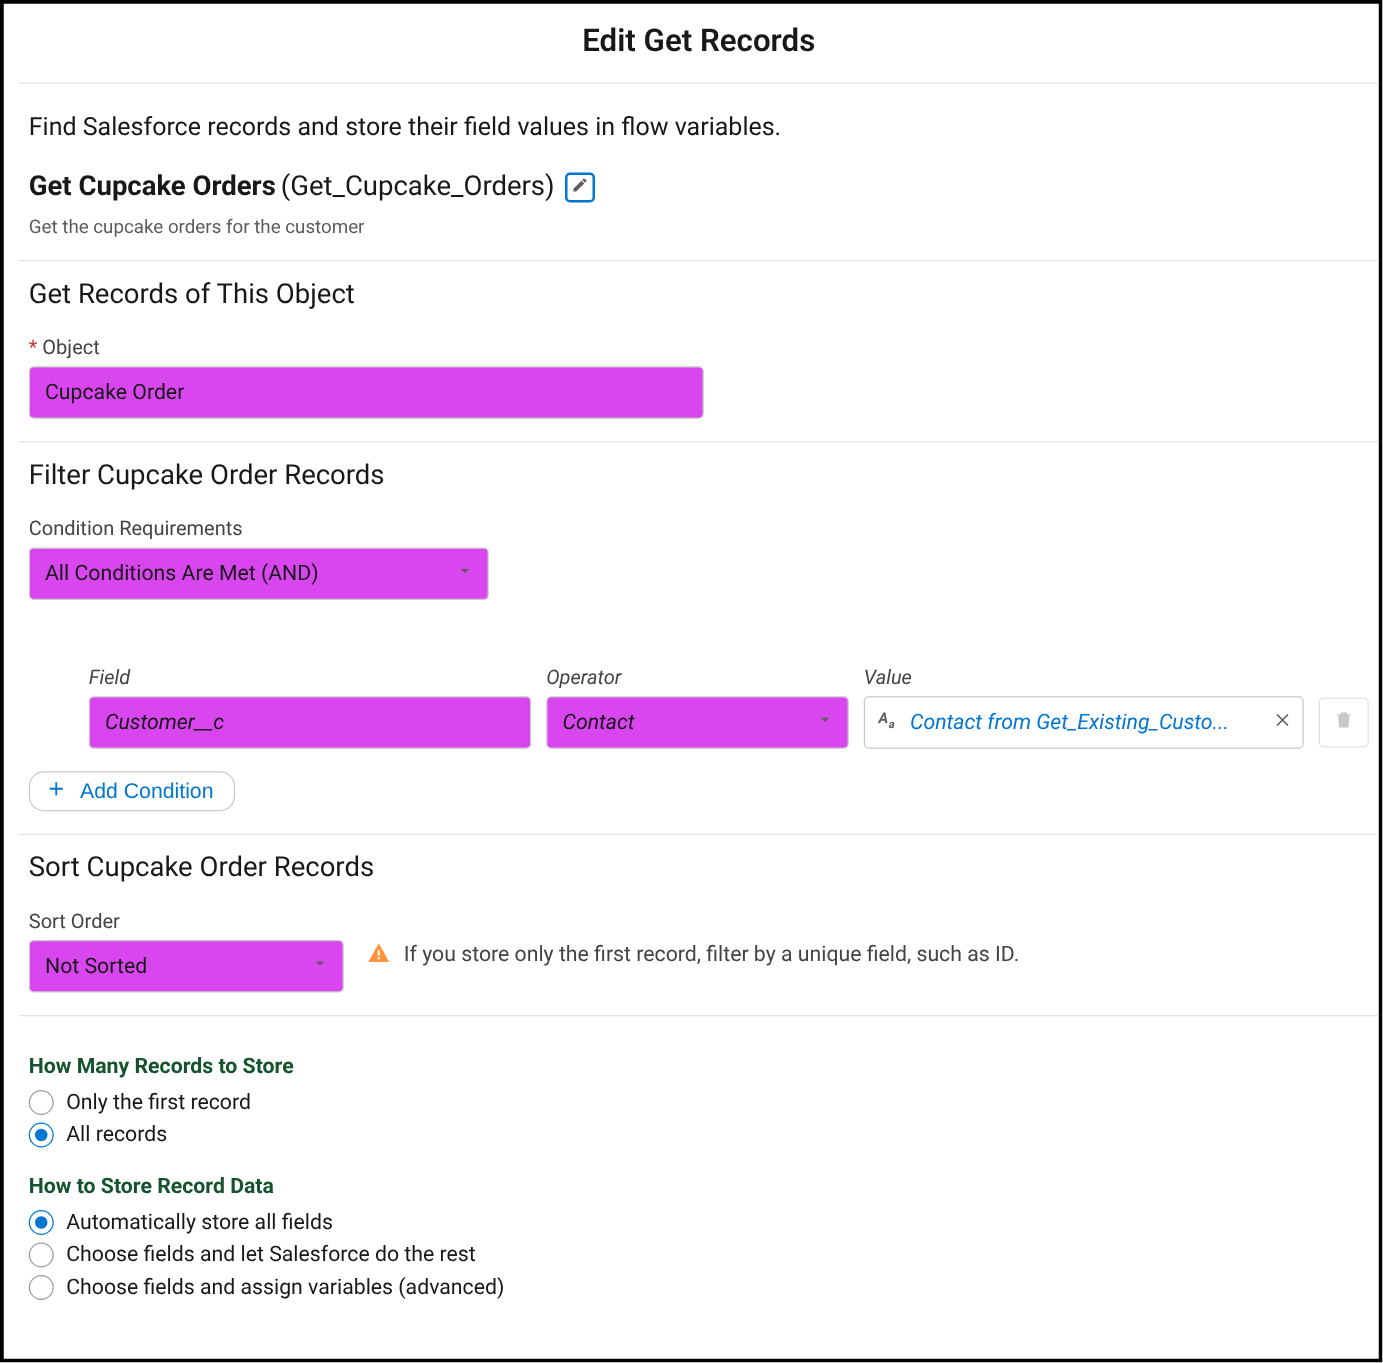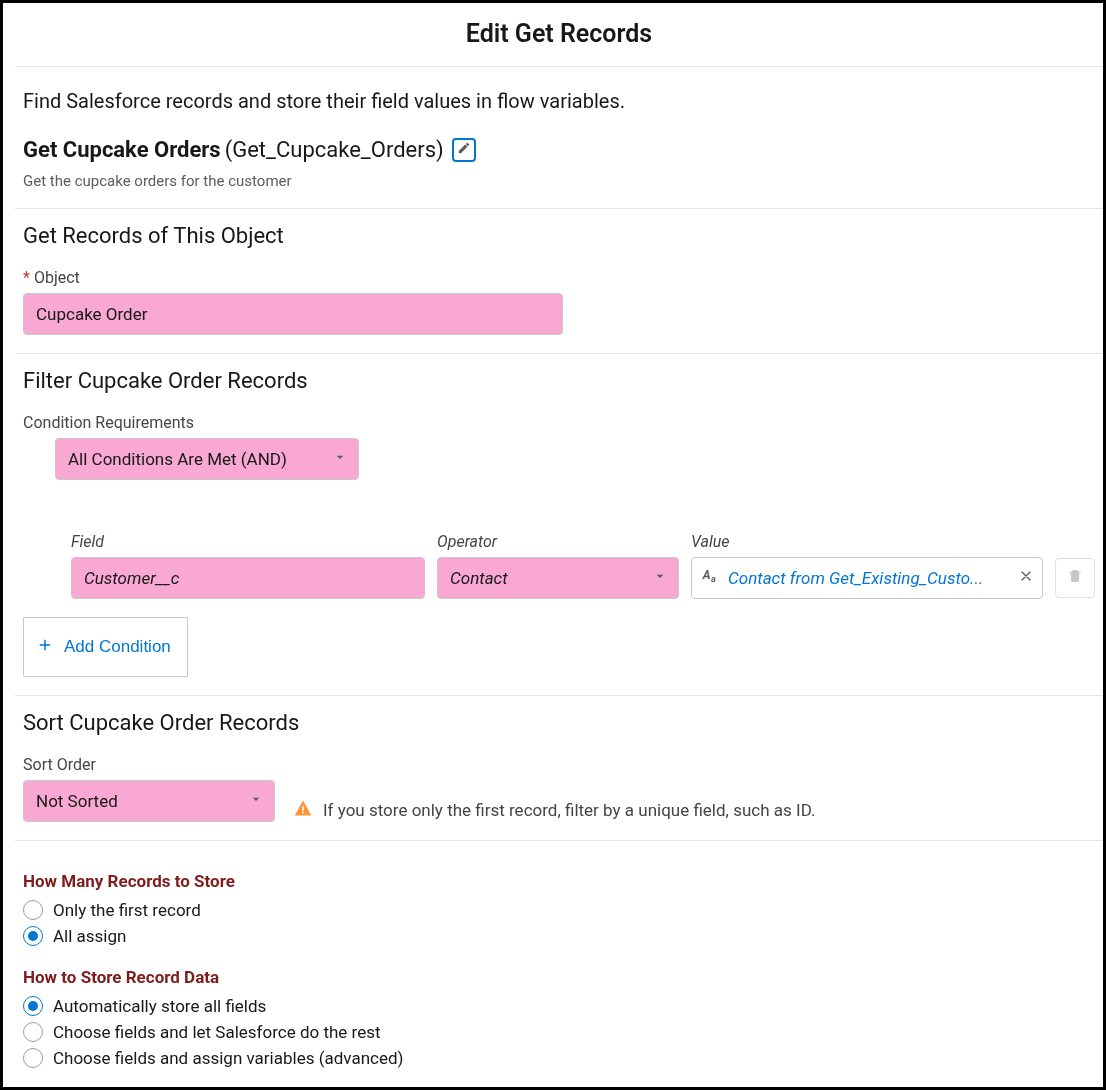--- a/index.html
+++ b/index.html
@@ -75,34 +75,34 @@
     color: #444;
     margin-bottom: 6px;
     display: block;
     margin-top: 16px;
   }
   .req-star { color: #c23934; margin-right: 4px; }
   .input-like {
     height: 42px;
     border: 1px solid #c9c9c9;
     border-radius: 4px;
-    background: #f9a8d4;
+    background: #d946ef;
     padding: 0 12px;
     font-size: 17px;
     display: flex;
     align-items: center;
     position: relative;
   }
   .select-like { padding-right: 36px; }
   .select-like .caret {
     position: absolute; right: 10px; top: 50%; transform: translateY(-50%);
   }
   .caret svg { width: 16px; height: 16px; }
   .object-input { width: 540px; }
-  .cond-select { width: 304px; margin-left: 32px; }
+  .cond-select { width: 368px; }
   .row-conditions {
     display: flex;
     gap: 12px;
     padding-left: 48px;
     margin-top: 36px;
     align-items: flex-end;
     font-style: italic;
   }
   .col { display: flex; flex-direction: column; }
   .col.field { width: 354px; }
@@ -139,46 +139,46 @@
     border: 1px solid #c9c9c9;
     border-radius: 4px;
     display: flex; align-items: center; justify-content: center;
     background: #fff;
     opacity: 0.55;
     margin-bottom: 1px;
   }
   .trash-btn svg { width: 18px; height: 18px; color: #747474; }
   .add-cond {
     margin-top: 18px;
-    height: 60px;
+    height: 32px;
     border: 1px solid #c9c9c9;
-    border-radius: 1px;
+    border-radius: 12px;
     background: #fff;
     color: #0176d3;
     font-size: 17px;
     padding: 0 16px 0 12px;
     display: inline-flex;
     align-items: center;
     gap: 10px;
     cursor: pointer;
   }
   .add-cond svg { width: 18px; height: 18px; }
   .sort-row {
     display: flex;
-    align-items: flex-end;
+    align-items: flex-start;
     gap: 18px;
   }
   .sort-select { width: 252px; }
   .warn-row { display: flex; align-items: center; gap: 10px; }
   .warn-icon svg { width: 20px; height: 20px; }
   .warn-text { font-size: 17px; color: #444; }
   .subhead {
     font-size: 17px;
     font-weight: 700;
-    color: #7f1d1d;
+    color: #14532d;
     margin-bottom: 6px;
   }
   .radio-row {
     display: flex;
     align-items: center;
     gap: 10px;
     padding: 3px 0;
   }
   .radio {
     width: 20px; height: 20px;
@@ -329,21 +329,21 @@
     <div class="radio-row">
       <span class="radio">
           <span class="dot"></span>
         </span>
       <span class="radio-label">Only the first record</span>
     </div>
     <div class="radio-row">
       <span class="radio checked">
           <span class="dot"></span>
         </span>
-      <span class="radio-label">All assign</span>
+      <span class="radio-label">All records</span>
     </div>
 
     <div class="spacer-sm"></div>
     <div class="subhead">How to Store Record Data</div>
 
     <div class="radio-row">
       <span class="radio checked">
           <span class="dot"></span>
         </span>
       <span class="radio-label">Automatically store all fields</span>

